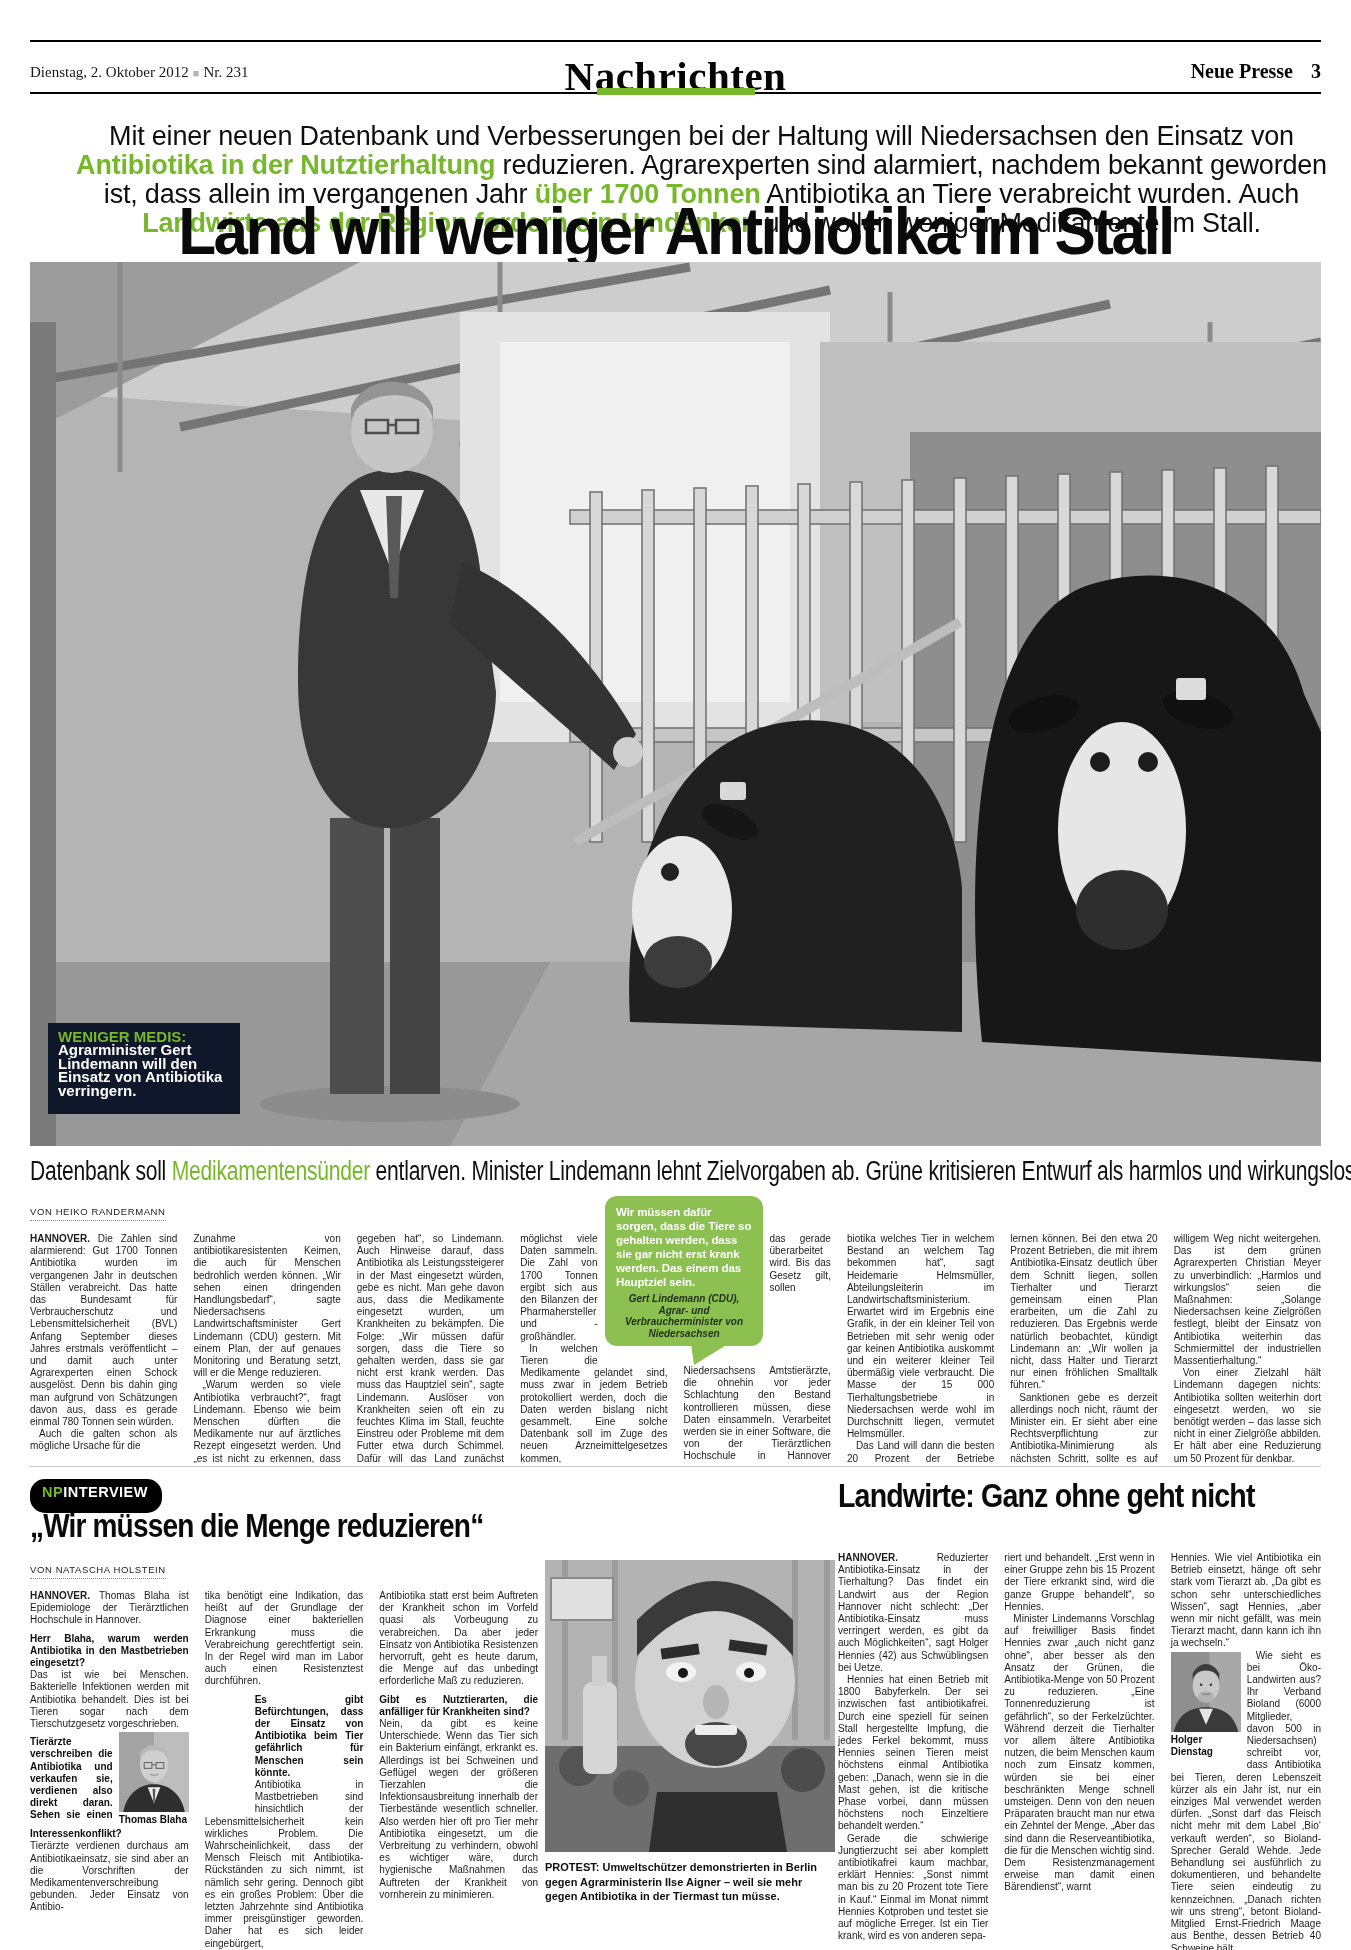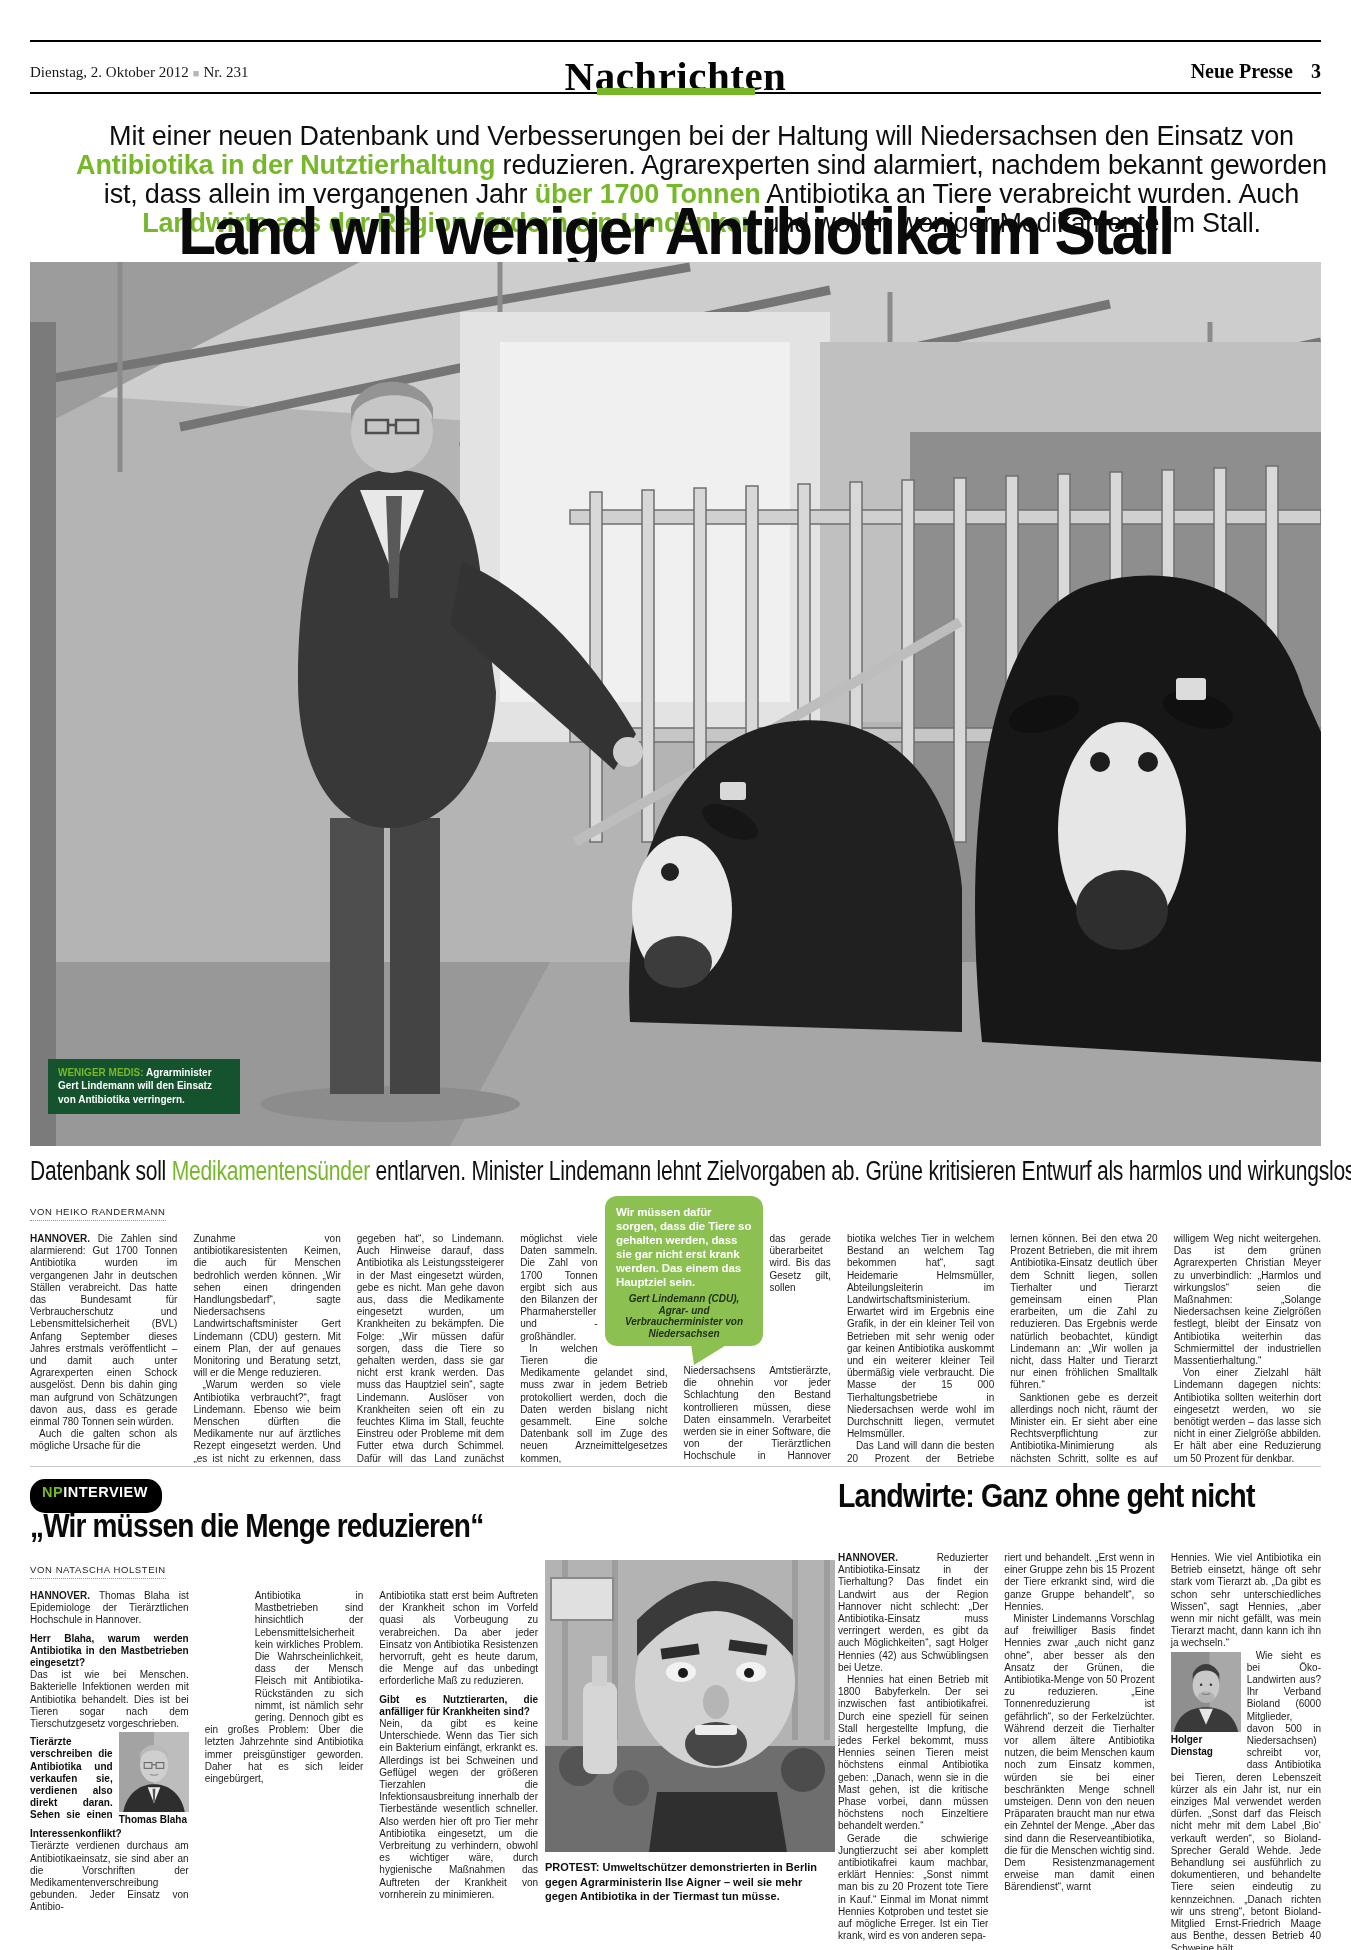--- a/index.html
+++ b/index.html
@@ -21,22 +21,22 @@
 
   
   .intro{position:absolute;left:50%;transform:translateX(-50%);top:122px;width:1290px;text-align:center;
          font-size:27px;line-height:29px;font-weight:500;color:#0e0e0e;letter-spacing:-.2px;margin-left:26px;}
   .headline{position:absolute;left:30px;top:192px;width:1291px;text-align:center;white-space:nowrap;
             font-size:62px;font-weight:800;letter-spacing:-2.5px;color:#0a0a0a;transform:scaleY(1.08);transform-origin:center top;}
 
   
   .photo-main{position:absolute;left:30px;top:262px;width:1291px;height:884px;background:#b5b5b5;overflow:hidden;}
   .photo-main svg{display:block;width:100%;height:100%;}
-  .photo-cap{position:absolute;left:18px;bottom:32px;width:172px;background:#14532d;color:#fff;
-             padding:7px 10px 8px;font-size:10px;font-weight:700;line-height:13.5px;}
+  .photo-cap{position:absolute;left:18px;bottom:32px;width:172px;background:#0f172a;color:#fff;
+             padding:7px 10px 17px;font-size:15px;font-weight:700;line-height:13.5px;}
 
   
   .subhead{position:absolute;left:30px;top:1156px;width:1291px;font-size:27px;font-weight:500;color:#101010;
            white-space:nowrap;transform:scaleX(.78);transform-origin:left center;letter-spacing:-.3px;}
 
   
   .byline{font-size:9.5px;letter-spacing:.6px;color:#222;border-bottom:1px dotted #909090;padding-bottom:3px;display:inline-block;}
   .byline-main{position:absolute;left:30px;top:1206px;}
   .byline-iv{position:absolute;left:30px;top:1564px;}
 
@@ -255,21 +255,23 @@
       <rect x="53" y="42" width="11" height="8" fill="none" stroke="#666" stroke-width="1.5"></rect>
       <line x1="47" y1="45" x2="53" y2="45" stroke="#666" stroke-width="1.5"></line>
       <path d="M44,58 Q50,61 56,58" stroke="#8a8a8a" stroke-width="1.5" fill="none"></path>
     </svg>
     <figcaption>Thomas Blaha</figcaption>
   </figure>
 <p class="qbold">Tierärzte verschreiben die Antibiotika und verkaufen sie, verdienen also direkt daran. Sehen sie einen Interessenkonflikt?</p>
         <p>Tierärzte verdienen durchaus am Antibiotikaeinsatz, sie sind aber an die Vorschriften der Medikamentenverschreibung gebunden. Jeder Einsatz von Antibio-</p>
       </div>
       <div class="col">
+        <p>tika benötigt eine Indikation, das heißt auf der Grundlage der Diagnose einer bakteriellen Erkrankung muss die Verabreichung gerechtfertigt sein. In der Regel wird man im Labor auch einen Resistenztest durchführen.</p>
         <div class="spacer sl2"></div>
+        <p class="qbold">Es gibt Befürchtungen, dass der Einsatz von Antibiotika beim Tier gefährlich für Menschen sein könnte.</p>
         <p>Antibiotika in Mastbetrieben sind hinsichtlich der Lebensmittelsicherheit kein wirkliches Problem. Die Wahrscheinlichkeit, dass der Mensch Fleisch mit Antibiotika-Rückständen zu sich nimmt, ist nämlich sehr gering. Dennoch gibt es ein großes Problem: Über die letzten Jahrzehnte sind Antibiotika immer preisgünstiger geworden. Daher hat es sich leider eingebürgert,</p>
       </div>
       <div class="col">
         <p>Antibiotika statt erst beim Auftreten der Krankheit schon im Vorfeld quasi als Vorbeugung zu verabreichen. Da aber jeder Einsatz von Antibiotika Resistenzen hervorruft, geht es heute darum, die Menge auf das unbedingt erforderliche Maß zu reduzieren.</p>
         <p class="qbold">Gibt es Nutztierarten, die anfälliger für Krankheiten sind?</p>
         <p>Nein, da gibt es keine Unterschiede. Wenn das Tier sich ein Bakterium einfängt, erkrankt es. Allerdings ist bei Schweinen und Geflügel wegen der größeren Tierzahlen die Infektionsausbreitung innerhalb der Tierbestände wesentlich schneller. Also werden hier oft pro Tier mehr Antibiotika eingesetzt, um die Verbreitung zu verhindern, obwohl es wichtiger wäre, durch hygienische Maßnahmen das Auftreten der Krankheit von vornherein zu minimieren.</p>
       </div>
     </div>
 
   <div class="photo-protest">

